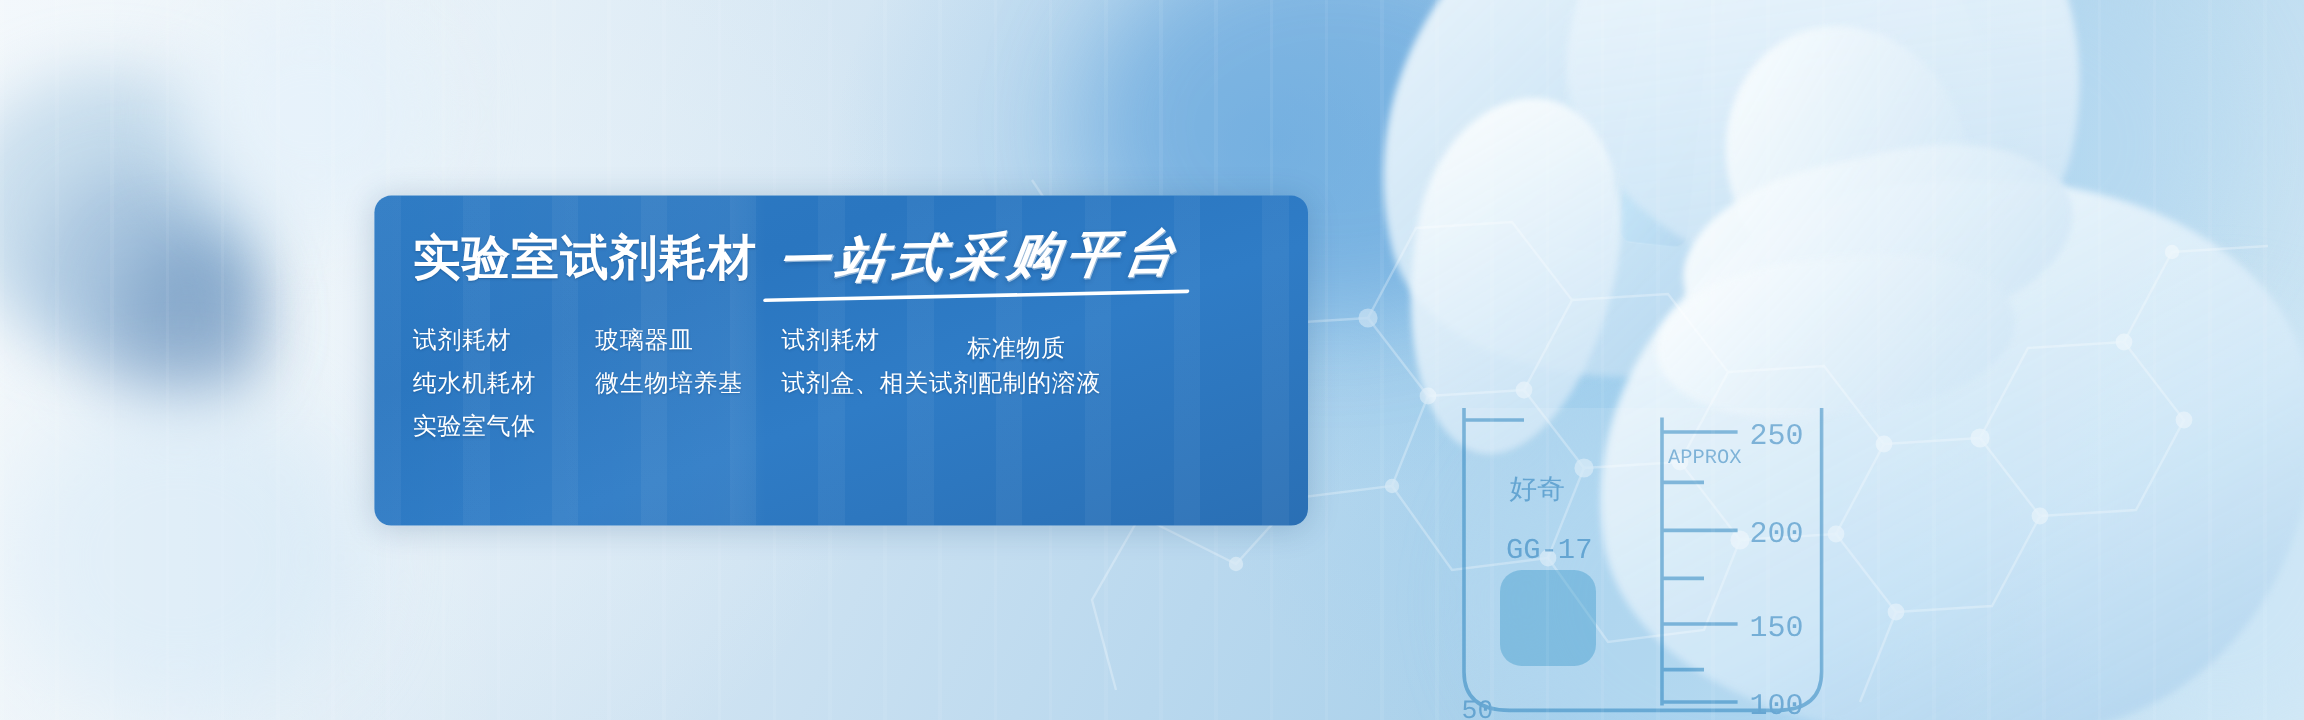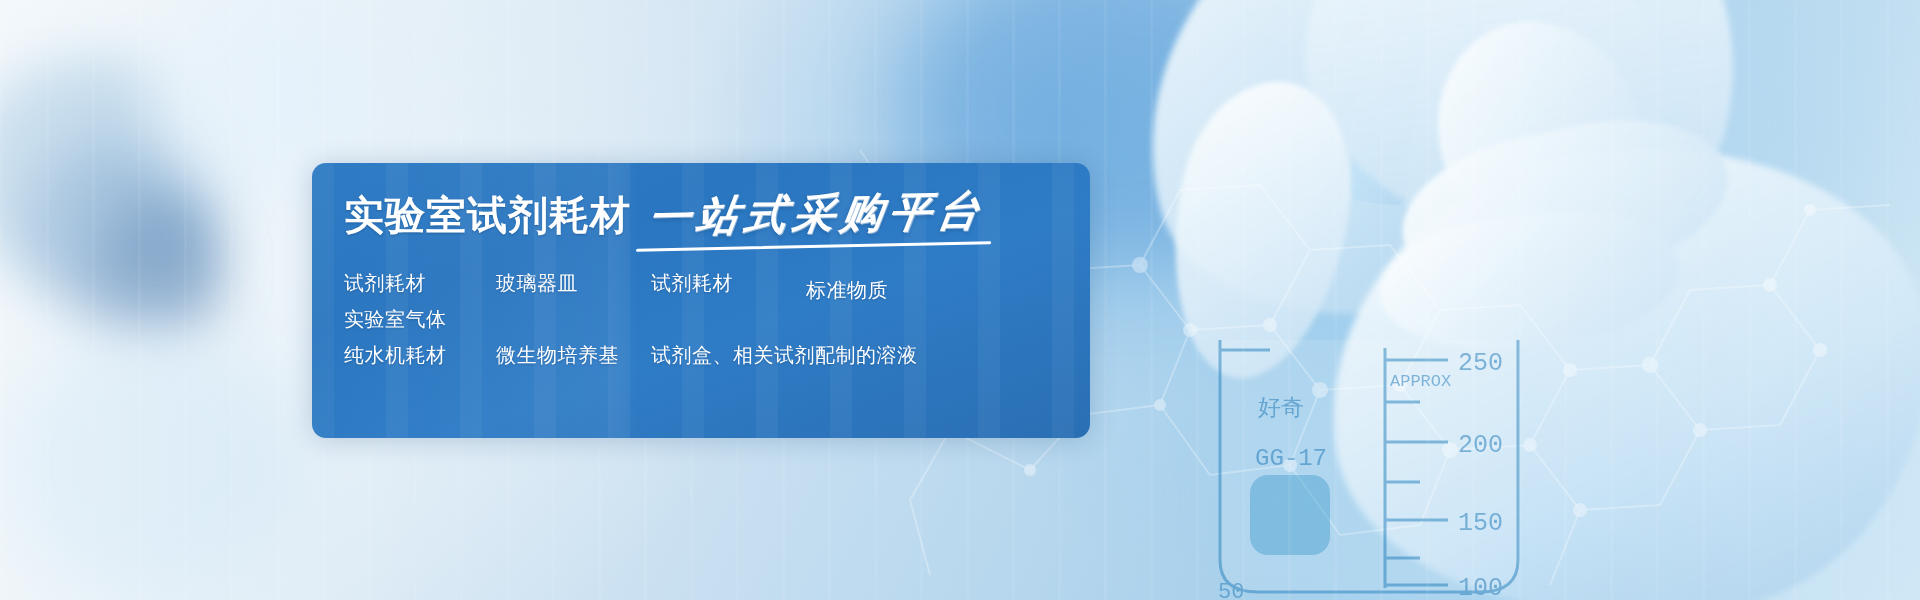--- a/index.html
+++ b/index.html
@@ -291,26 +291,26 @@
       <div class="cat-list">
 
         <div class="cat-row">
           <span class="cat-item c1">试剂耗材</span>
           <span class="cat-item c2">玻璃器皿</span>
           <span class="cat-item c3">试剂耗材</span>
           <span class="cat-item c4">标准物质</span>
         </div>
 
         <div class="cat-row">
-          <span class="cat-item c1">实验室气体</span>
-        </div>
-
-        <div class="cat-row">
           <span class="cat-item c1">纯水机耗材</span>
           <span class="cat-item c2">微生物培养基</span>
           <span class="cat-item wide">试剂盒、相关试剂配制的溶液</span>
         </div>
 
+        <div class="cat-row">
+          <span class="cat-item c1">实验室气体</span>
+        </div>
+
       </div>
     </div>
   </div>
 
 </div>
 
 </body></html>

